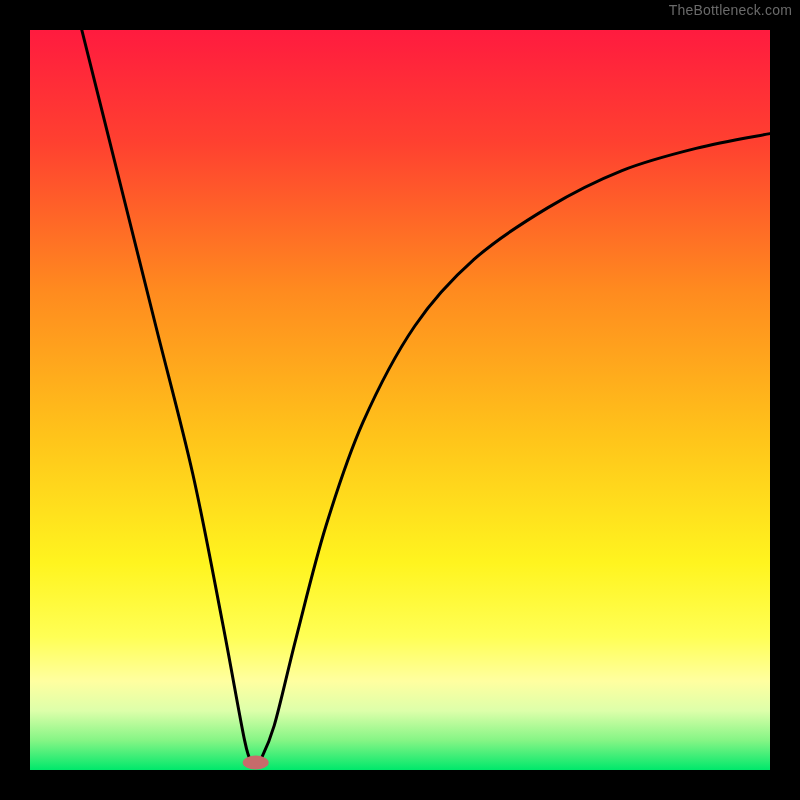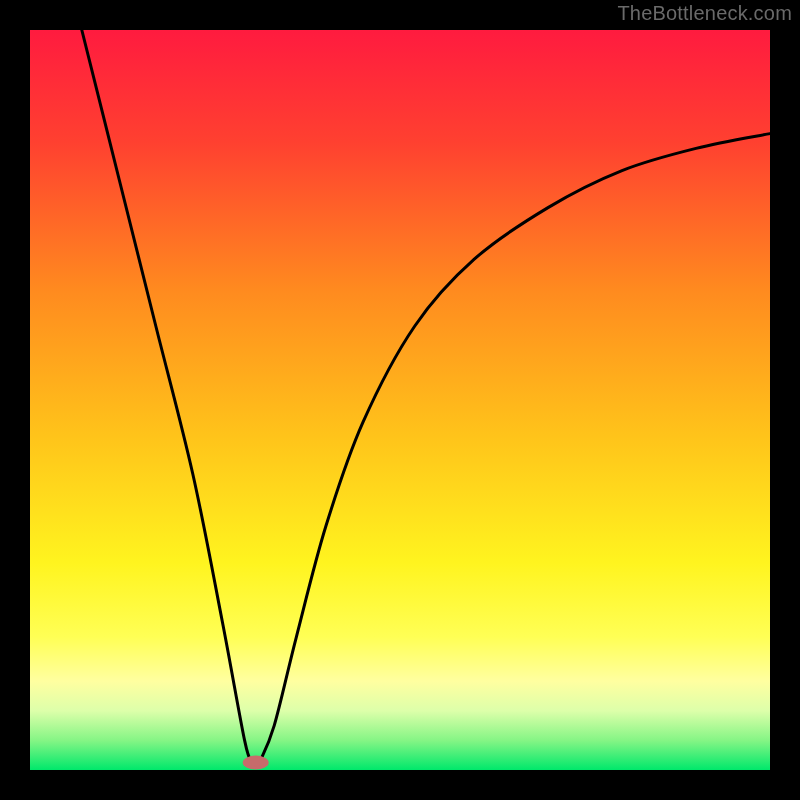--- a/index.html
+++ b/index.html
@@ -15,21 +15,21 @@
     position: relative;
     width: 800px;
     height: 800px;
     background: #000;
   }
   .watermark {
     position: absolute;
     top: 2px;
     right: 8px;
     color: #6a6a6a;
-    font-size: 20px;
+    font-size: 14px;
     font-weight: 400;
     letter-spacing: 0.2px;
     z-index: 10;
   }
   svg {
     display: block;
     position: absolute;
     top: 0;
     left: 0;
   }

